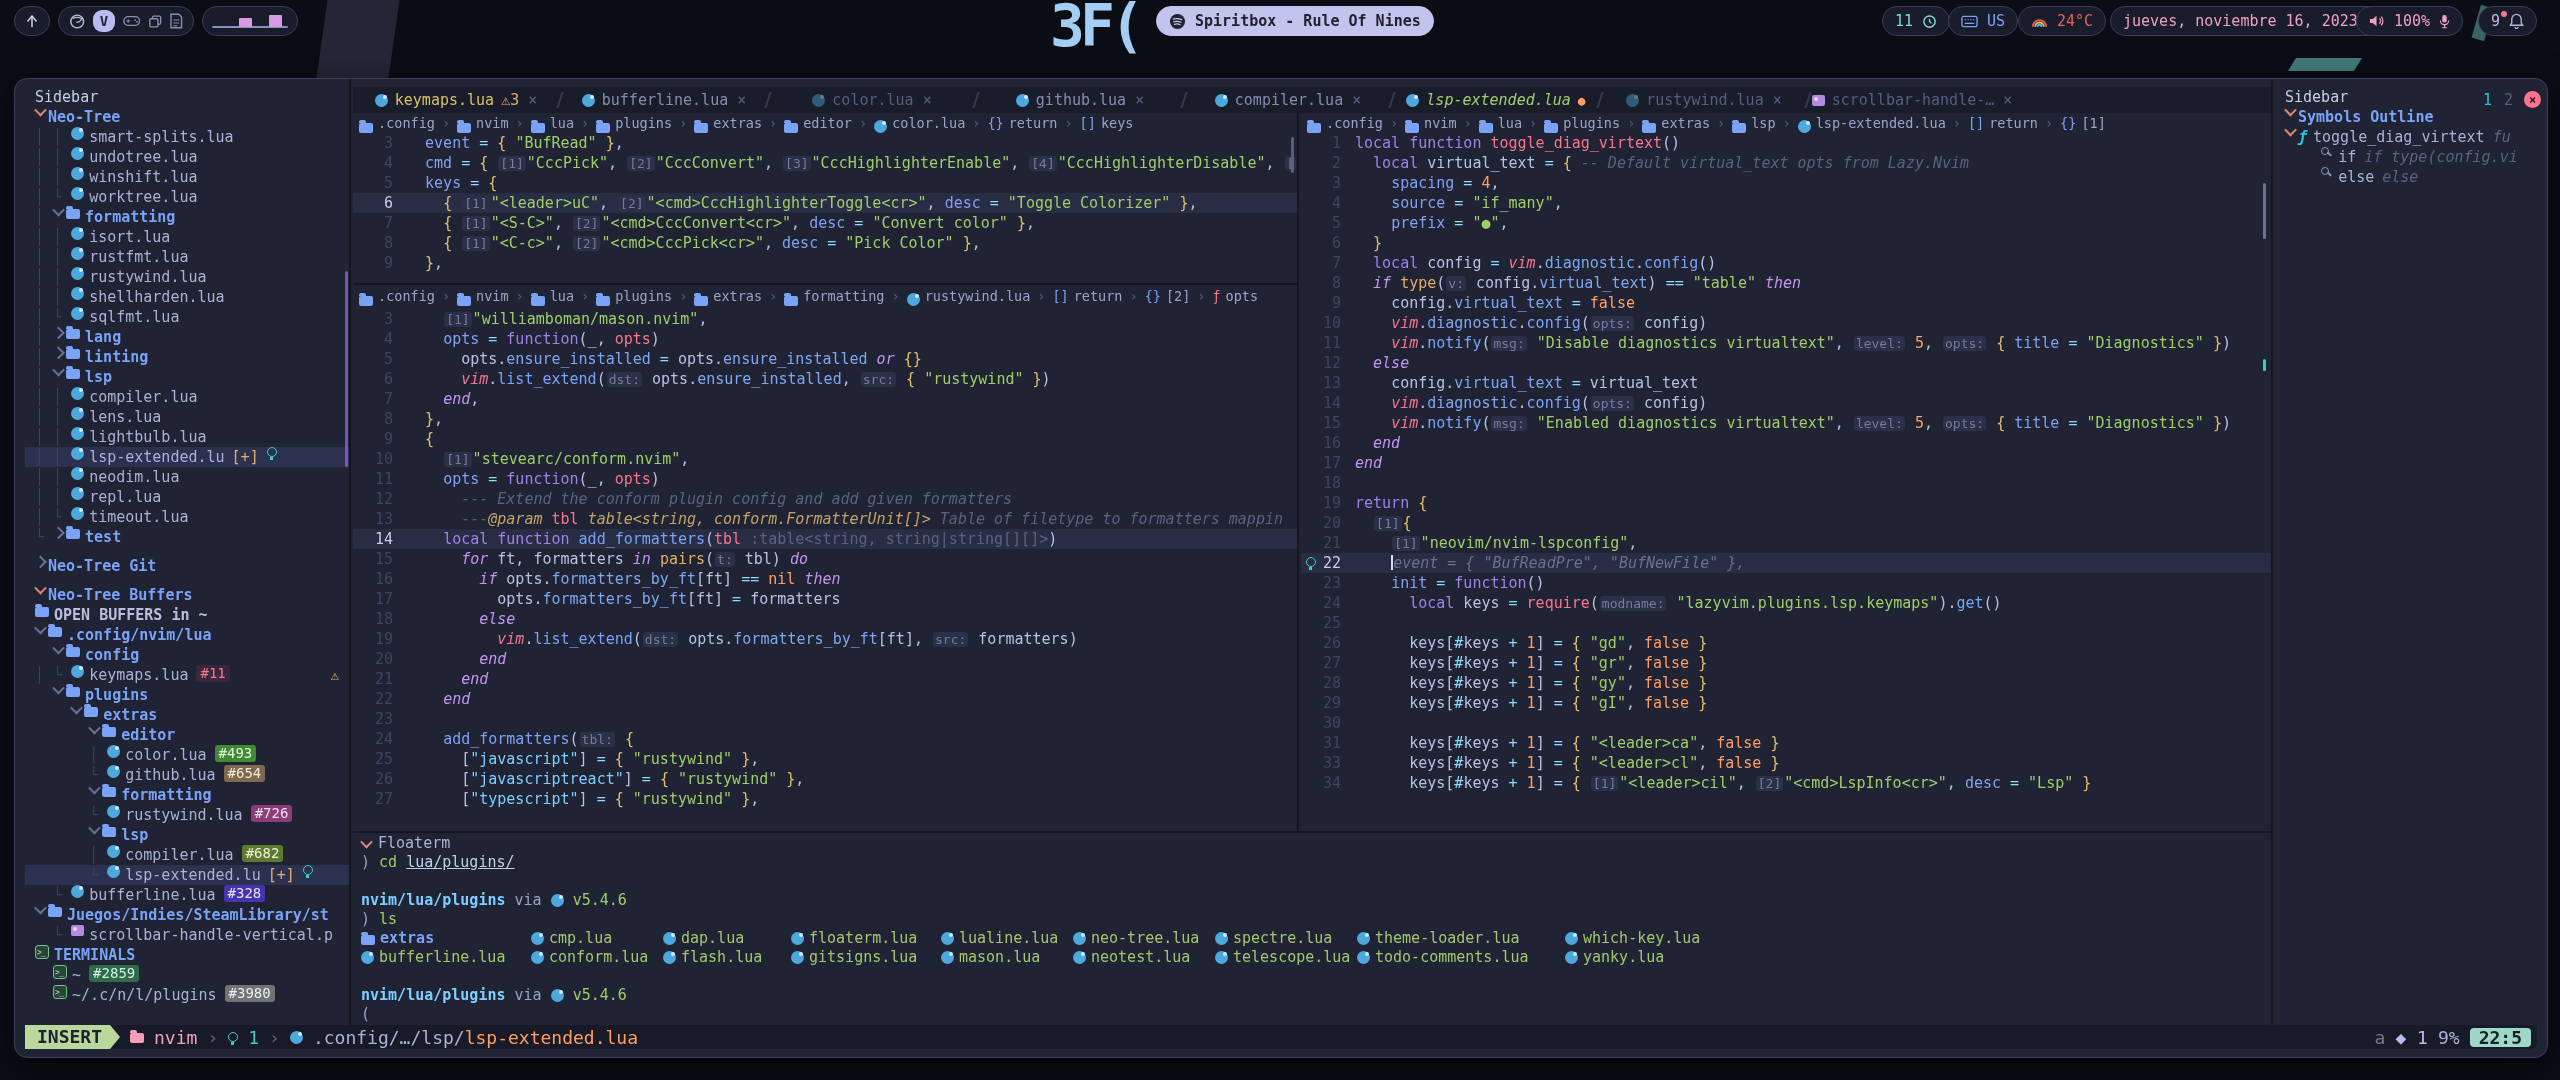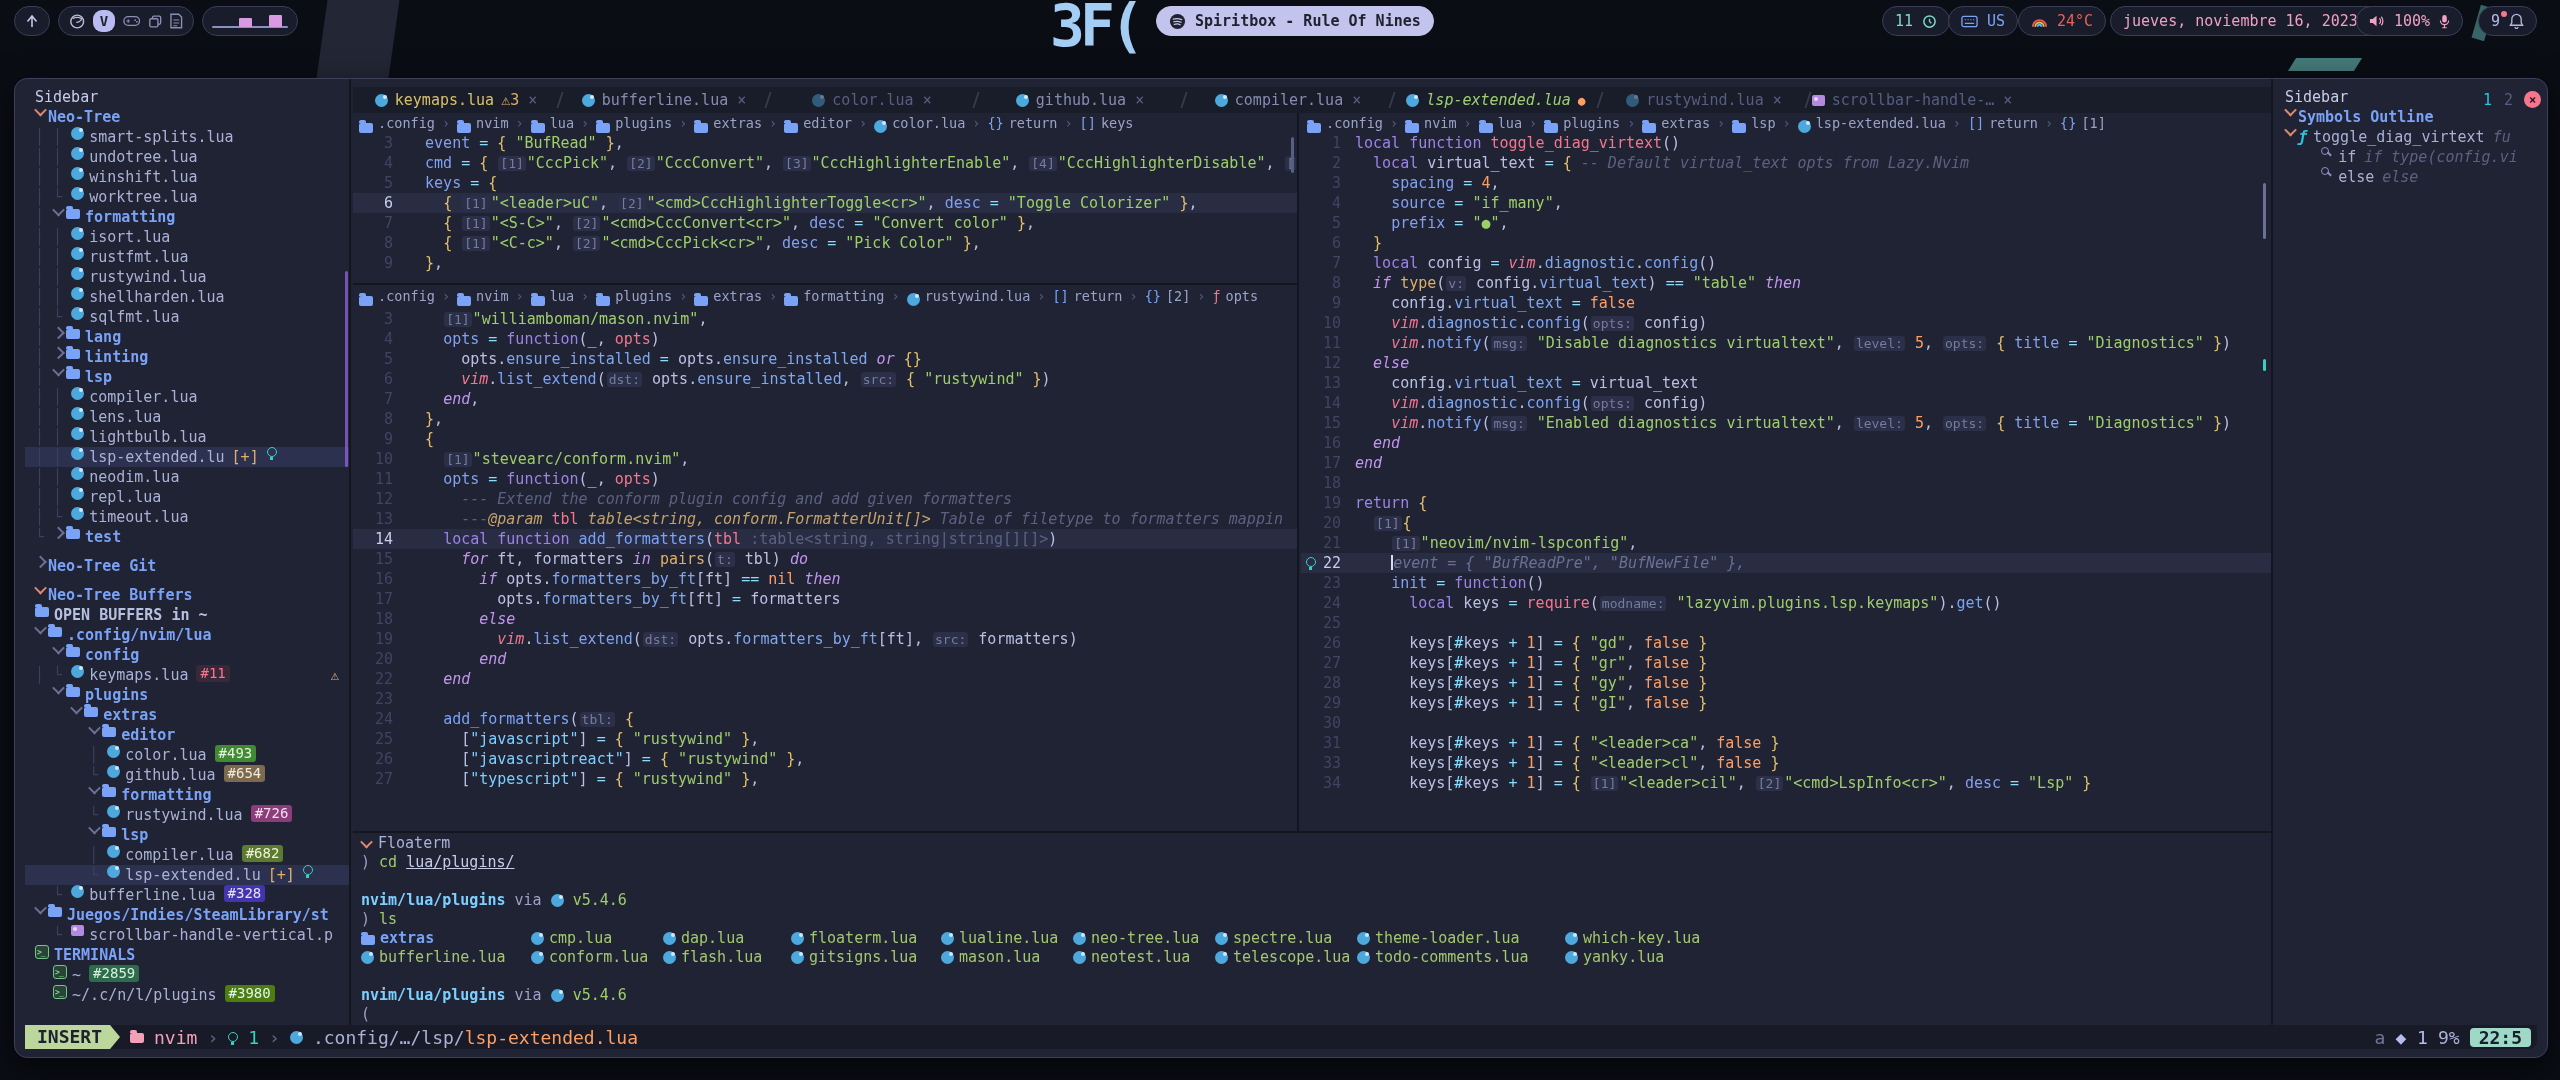--- a/index.html
+++ b/index.html
@@ -49,21 +49,21 @@
   .tl-d{color:#7aa2f7;font-weight:bold}
   .trow.sel{background:#2d3150}
   .badge{margin-left:8px;padding:0 4px;border-radius:3px;font-size:14px;height:17px;line-height:17px}
   .bs-pink{color:#f7768e;background:#38283a}
   .bs-green{background:#3f8a33;color:#e8f0e0}
   .bs-tan{background:#7d6a4e;color:#f0ead8}
   .bs-mag{background:#8a3d78;color:#f5dff0}
   .bs-olive{background:#5c7a30;color:#eef2da}
   .bs-indigo{background:#4434b0;color:#e4e2f8}
   .bs-tgreen{background:#2e6b4a;color:#d8f0e2}
-  .bs-teal{background:#4d7c0f;color:#dff4f0}
+  .bs-teal{background:#737373;color:#dff4f0}
   .plus{color:#e0af68;margin-left:7px}
   .warn{position:absolute;right:10px;color:#e0af68;font-size:14px}
   .tab-warn-glyph{color:#e0af68}
 
   
   .tch{width:7px;height:7px;display:inline-block;border-right:2px solid #6a7195;border-bottom:2px solid #6a7195;
        flex:none;margin:0 3px 0 1px}
   .tch.o{transform:rotate(45deg) translate(-1px,-1px)}
   .tch.c{transform:rotate(-45deg) translate(-1px,1px)}
   .tch.org{border-color:#e0876f}
@@ -485,20 +485,21 @@
       <div class="cl"><span class="ln">11</span><span class="tk-f">    </span><span class="tk-fl">opts</span><span class="tk-o"> = </span><span class="tk-k">function</span><span class="tk-f">(_, </span><span class="tk-p">opts</span><span class="tk-f">)</span></div>
       <div class="cl"><span class="ln">12</span><span class="tk-f">      </span><span class="tk-cm">--- Extend the conform plugin config and add given formatters</span></div>
       <div class="cl"><span class="ln">13</span><span class="tk-f">      </span><span class="tk-cm">---</span><span class="tk-ta">@param</span><span class="tk-cm"> </span><span class="tk-p">tbl</span><span class="tk-cm"> </span><span class="tk-ta">table&lt;string, conform.FormatterUnit[]&gt;</span><span class="tk-cm"> Table of filetype to formatters mappin</span></div>
       <div class="cl cur"><span class="ln">14</span><span class="tk-f">    </span><span class="tk-k">local function</span><span class="tk-f"> </span><span class="tk-fb">add_formatters</span><span class="tk-f">(</span><span class="tk-p">tbl</span><span class="tk-gt"> :table&lt;string, string|string[][]&gt;</span><span class="tk-f">)</span></div>
       <div class="cl"><span class="ln">15</span><span class="tk-f">      </span><span class="tk-c">for</span><span class="tk-f"> ft, formatters </span><span class="tk-c">in</span><span class="tk-f"> </span><span class="tk-bi">pairs</span><span class="tk-f">(</span><span class="tk-ch">t:</span><span class="tk-f"> tbl) </span><span class="tk-c">do</span></div>
       <div class="cl"><span class="ln">16</span><span class="tk-f">        </span><span class="tk-c">if</span><span class="tk-f"> opts.</span><span class="tk-pr">formatters_by_ft</span><span class="tk-f">[ft] </span><span class="tk-o">== </span><span class="tk-n">nil</span><span class="tk-f"> </span><span class="tk-c">then</span></div>
       <div class="cl"><span class="ln">17</span><span class="tk-f">          </span><span class="tk-f">opts.</span><span class="tk-pr">formatters_by_ft</span><span class="tk-f">[ft]</span><span class="tk-o"> = </span><span class="tk-f">formatters</span></div>
       <div class="cl"><span class="ln">18</span><span class="tk-f">        </span><span class="tk-c">else</span></div>
       <div class="cl"><span class="ln">19</span><span class="tk-f">          </span><span class="tk-v">vim</span><span class="tk-f">.</span><span class="tk-m">list_extend</span><span class="tk-f">(</span><span class="tk-ch">dst:</span><span class="tk-f"> opts.</span><span class="tk-pr">formatters_by_ft</span><span class="tk-f">[ft], </span><span class="tk-ch">src:</span><span class="tk-f"> formatters)</span></div>
       <div class="cl"><span class="ln">20</span><span class="tk-f">        </span><span class="tk-c">end</span></div>
+      <div class="cl"><span class="ln">21</span><span class="tk-f">      </span><span class="tk-c">end</span></div>
       <div class="cl"><span class="ln">22</span><span class="tk-f">    </span><span class="tk-c">end</span></div>
       <div class="cl"><span class="ln">23</span></div>
       <div class="cl"><span class="ln">24</span><span class="tk-f">    </span><span class="tk-fb">add_formatters</span><span class="tk-f">(</span><span class="tk-ch">tbl:</span><span class="tk-f"> </span><span class="tk-b">{</span></div>
       <div class="cl"><span class="ln">25</span><span class="tk-f">      [</span><span class="tk-pk">"javascript"</span><span class="tk-f">] </span><span class="tk-o">= </span><span class="tk-b">{ </span><span class="tk-s">"rustywind"</span><span class="tk-b"> }</span><span class="tk-f">,</span></div>
       <div class="cl"><span class="ln">26</span><span class="tk-f">      [</span><span class="tk-pk">"javascriptreact"</span><span class="tk-f">] </span><span class="tk-o">= </span><span class="tk-b">{ </span><span class="tk-s">"rustywind"</span><span class="tk-b"> }</span><span class="tk-f">,</span></div>
       <div class="cl"><span class="ln">27</span><span class="tk-f">      [</span><span class="tk-pk">"typescript"</span><span class="tk-f">] </span><span class="tk-o">= </span><span class="tk-b">{ </span><span class="tk-s">"rustywind"</span><span class="tk-b"> }</span><span class="tk-f">,</span></div>
     </div>
 
   <div class="vd" style="left:1282px;top:34px;width:2px;height:718px"></div>
 

